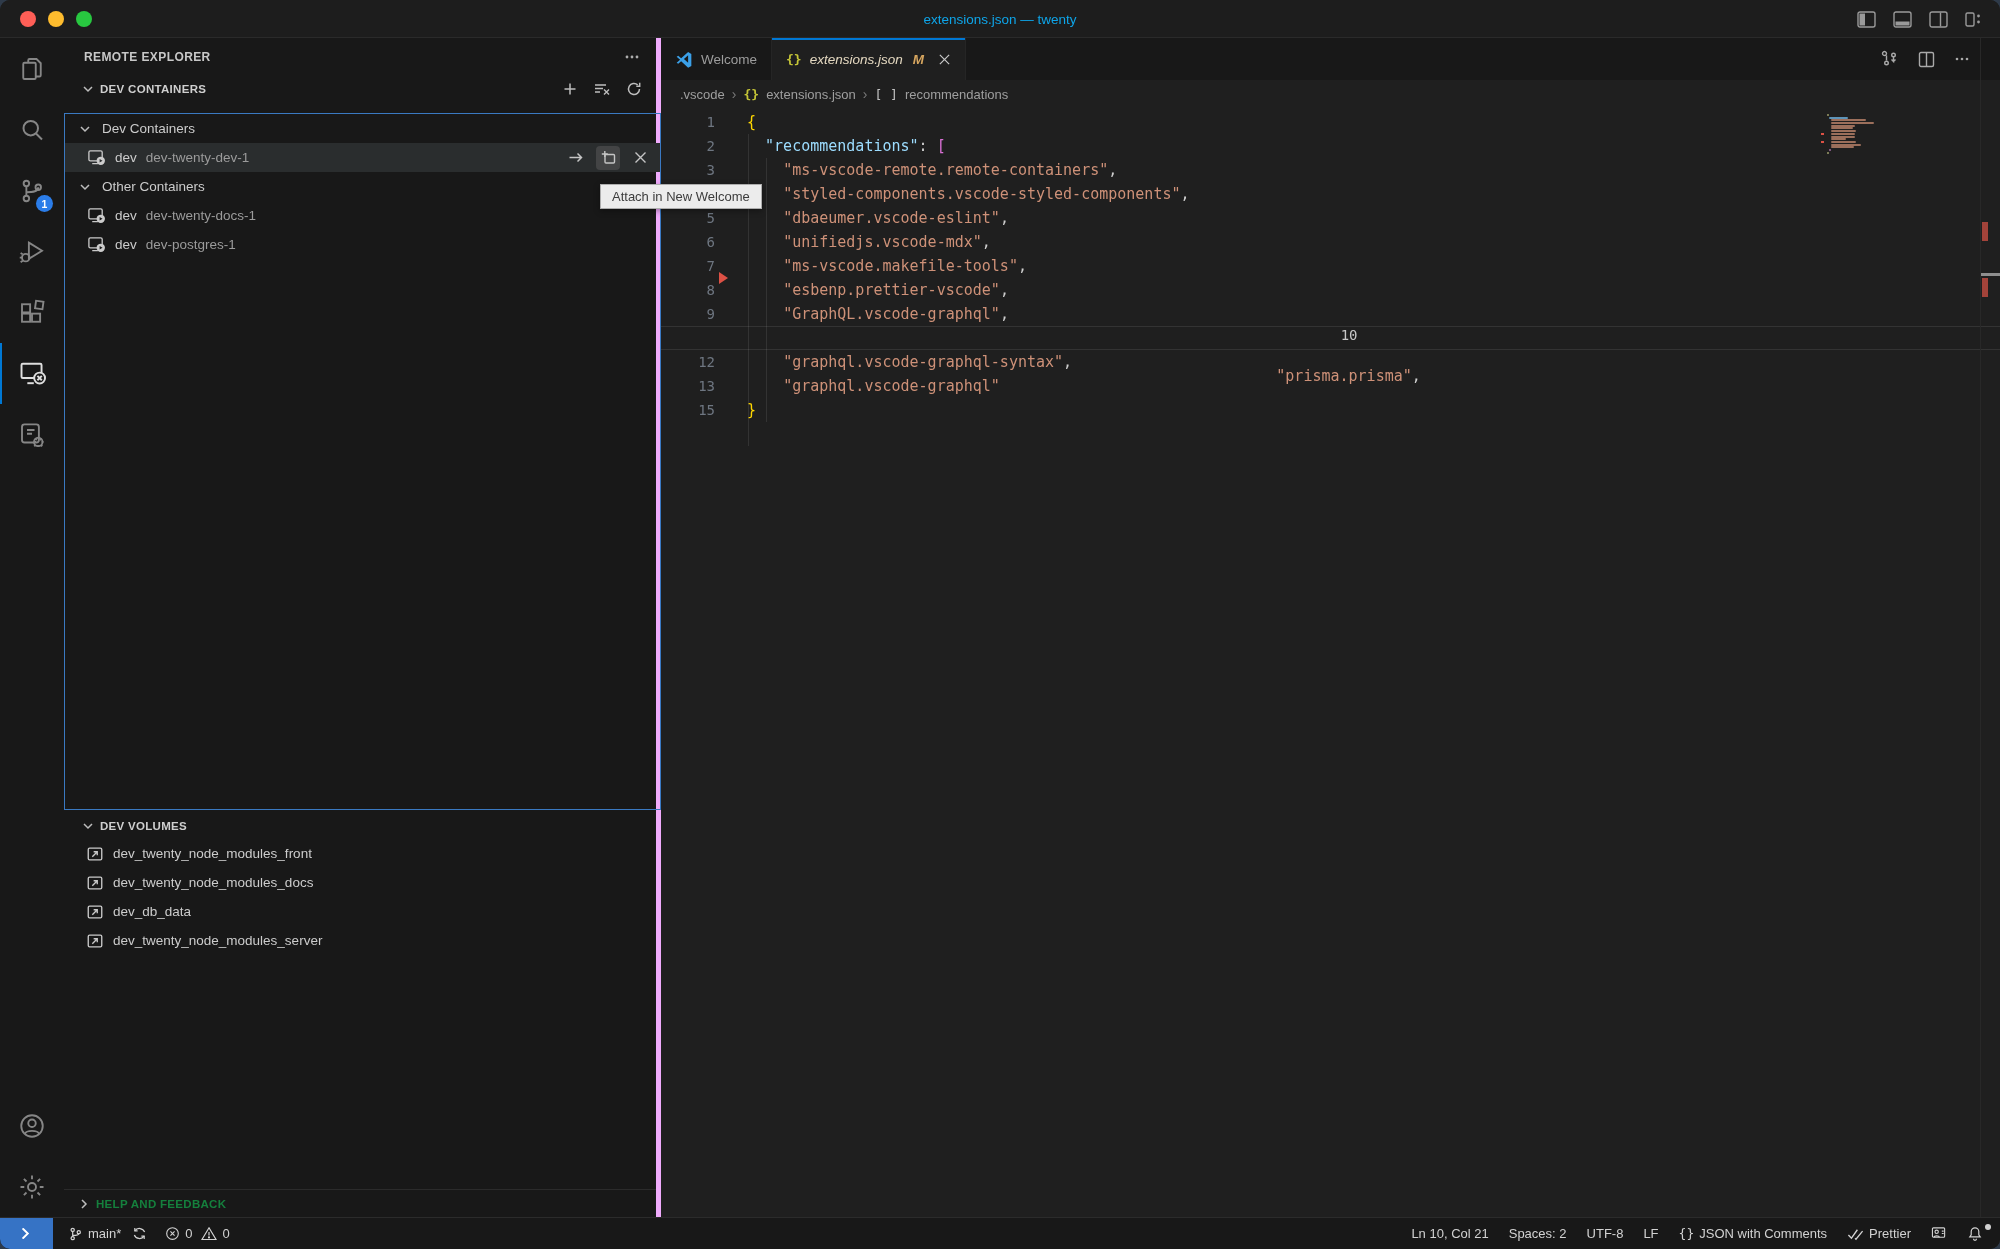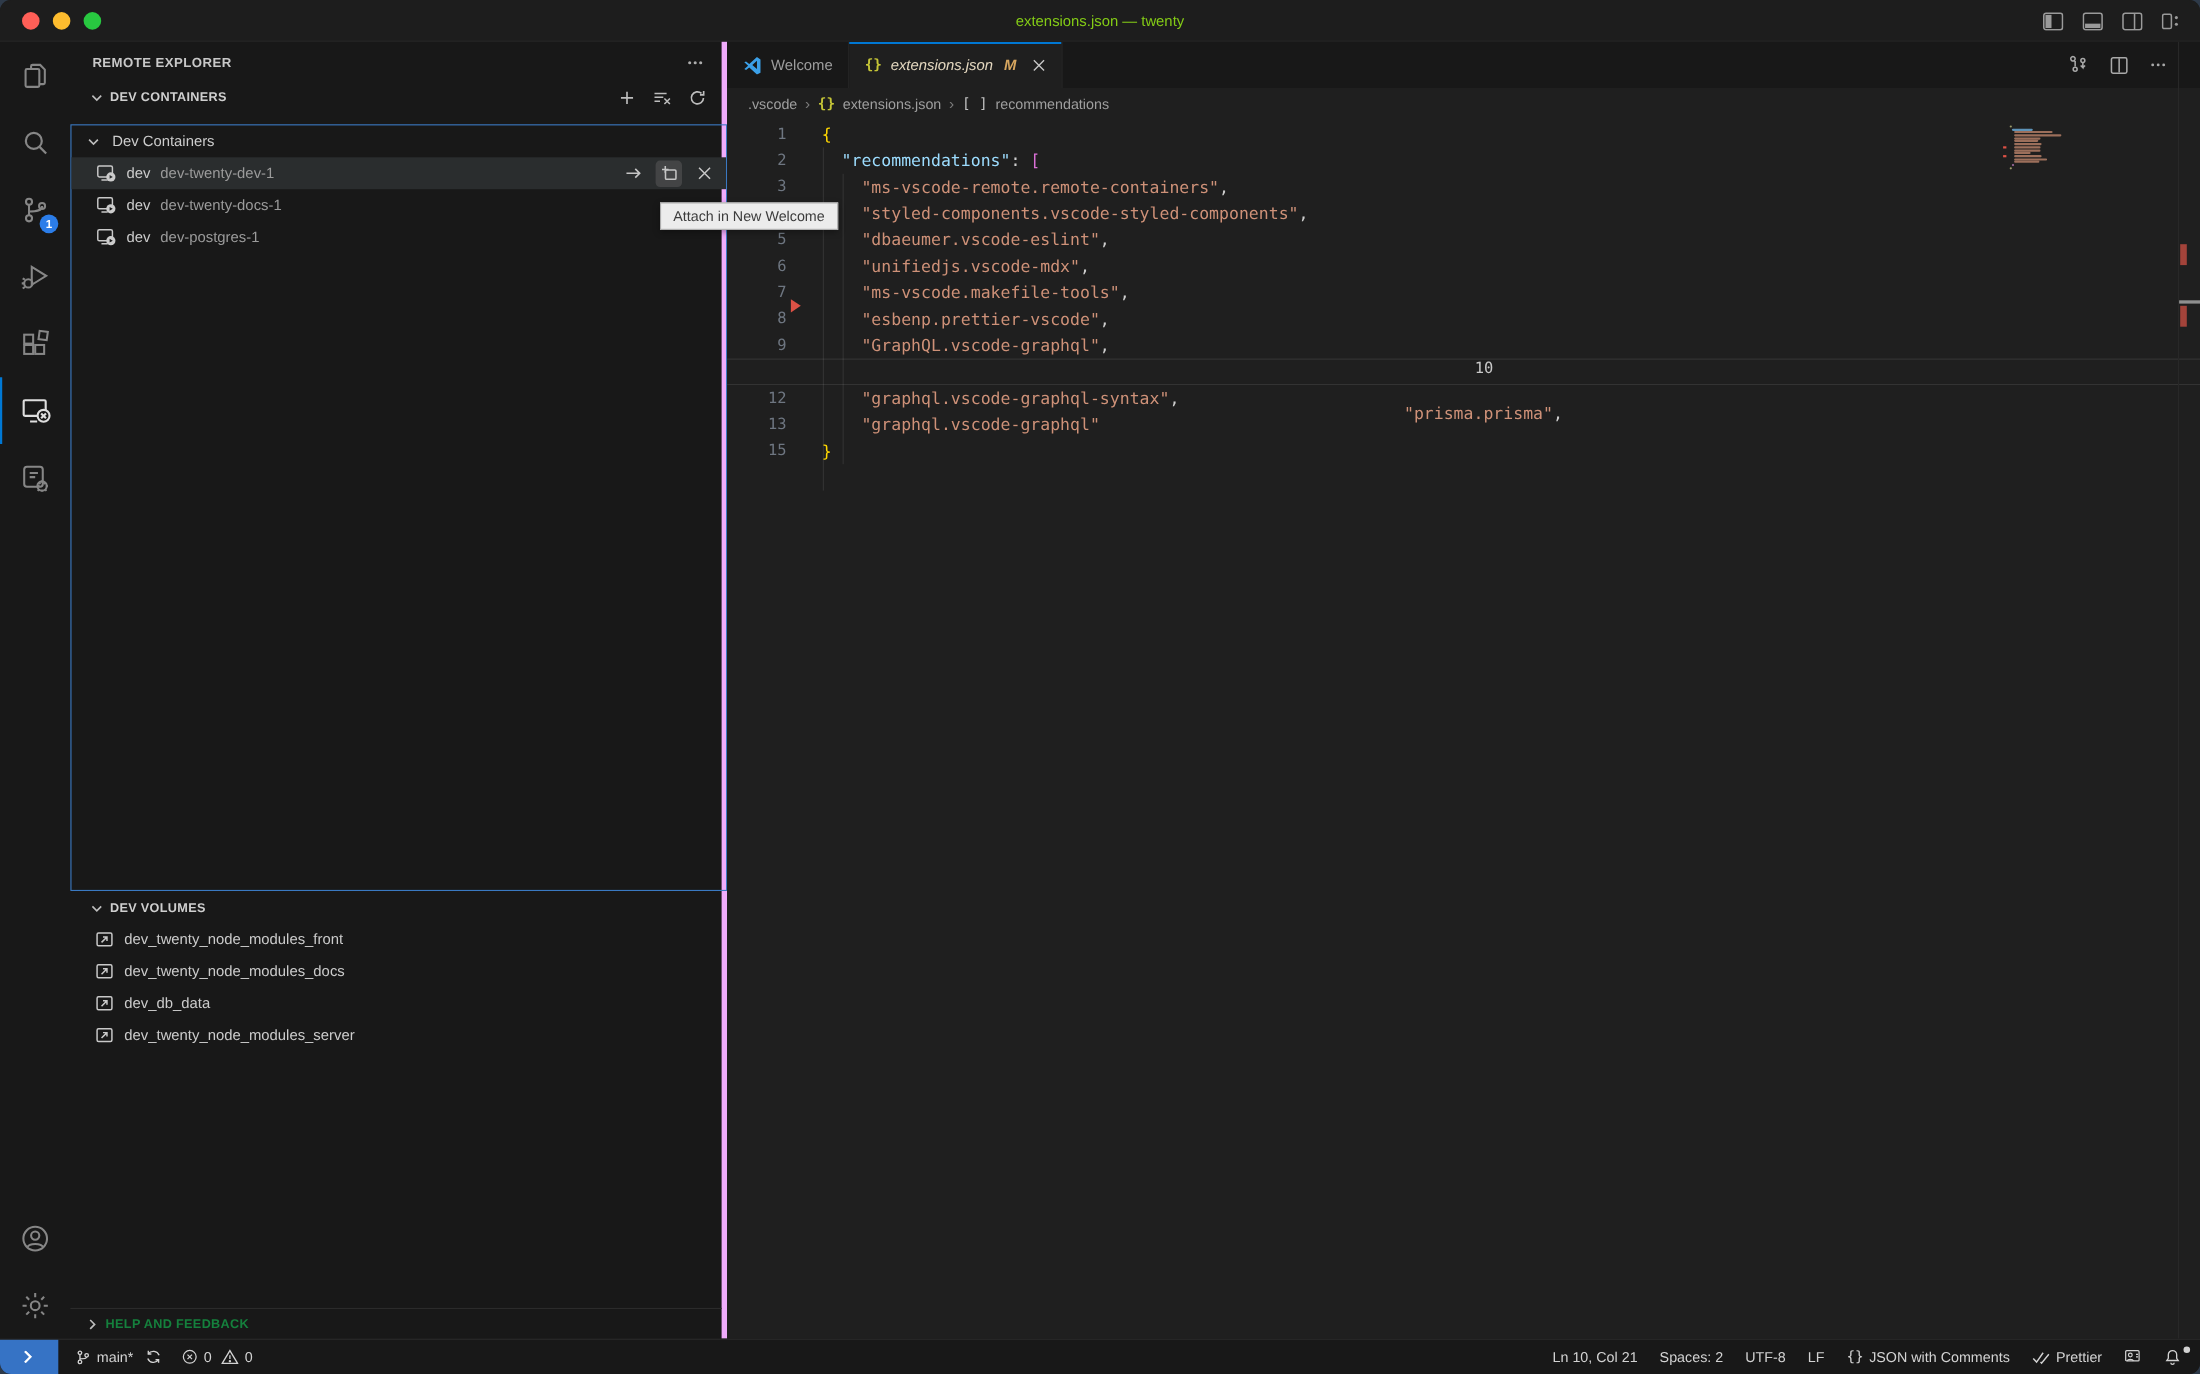--- a/index.html
+++ b/index.html
@@ -7,21 +7,21 @@
   .window{position:relative;width:2000px;height:1249px;border-radius:10px;overflow:hidden;
     background:#1f1f1f;font-family:"Liberation Sans",sans-serif;color:#ccc;}
   svg{display:block;}
 
   
   .titlebar{position:absolute;top:0;left:0;right:0;height:38px;background:#1d1d1d;
     border-bottom:1px solid #2a2a2a;}
   .lights{position:absolute;left:20px;top:11px;display:flex;gap:12px;}
   .light{width:16px;height:16px;border-radius:50%;}
   .title{position:absolute;left:0;right:0;top:0;height:38px;display:flex;align-items:center;
-    justify-content:center;font-size:13.5px;color:#84cc16;font-weight:500;}
+    justify-content:center;font-size:13.5px;color:#0ea5e9;font-weight:500;}
   .layout-icons{position:absolute;right:18px;top:0;height:38px;display:flex;gap:17px;align-items:center;color:#9a9a9a;}
 
   
   .main{position:absolute;top:38px;bottom:32px;left:0;right:0;display:flex;}
 
   
   .activitybar{width:64px;flex:none;background:#181818;display:flex;flex-direction:column;align-items:center;}
   .act{width:64px;height:61px;display:flex;align-items:center;justify-content:center;color:#868686;position:relative;}
   .act.active{color:#dedede;box-shadow:inset 2px 0 0 #0078d4;}
   .badge{position:absolute;right:11px;bottom:9px;min-width:17px;height:17px;border-radius:9px;
@@ -304,20 +304,28 @@
                 </svg>
               </span>
             <span class="iconbtn">
                 <svg width="15" height="15" viewBox="0 0 15 15" fill="none" stroke="currentColor" stroke-width="1.4">
                   <path d="M2.5 2.5l10 10M12.5 2.5l-10 10"></path>
                 </svg>
               </span>
           </span>
         </div>
         <div class="trow">
+          <span class="twist">
+              <svg width="16" height="16" viewBox="0 0 16 16" fill="none" stroke="currentColor" stroke-width="1.5">
+                <path d="M4 6l4 4 4-4"></path>
+              </svg>
+            </span>
+          <span class="tlabel">Other Containers</span>
+        </div>
+        <div class="trow">
           <span class="citem-icon">
               <svg width="19" height="19" viewBox="0 0 20 20" fill="none" stroke="currentColor" stroke-width="1.4">
                 <rect x="2" y="3" width="14" height="10.5" rx="1.5"></rect>
                 <path d="M5.5 16.5h6"></path>
                 <circle cx="14.5" cy="13.5" r="4.4" fill="#cccccc" stroke="none"></circle>
                 <path d="M13.3 11.7v3.6l3-1.8z" fill="#181818" stroke="none"></path>
               </svg>
             </span>
           <span class="cname">dev</span>
           <span class="cdesc">dev-twenty-docs-1</span>

